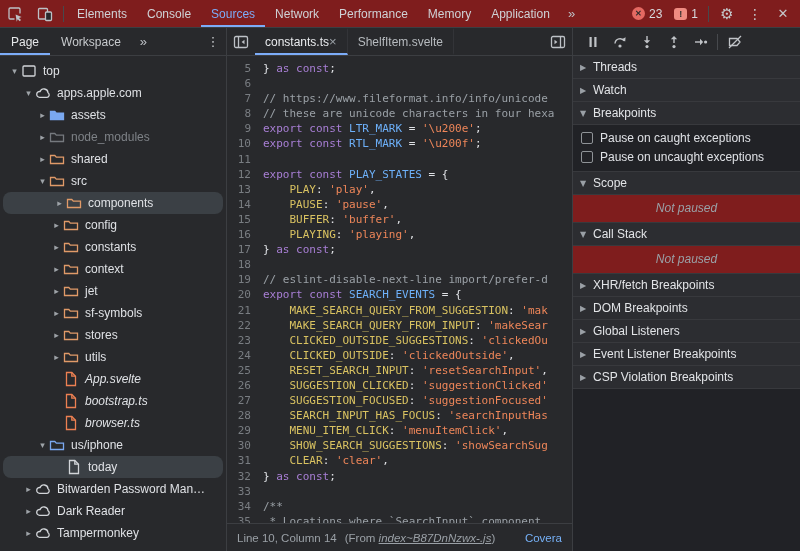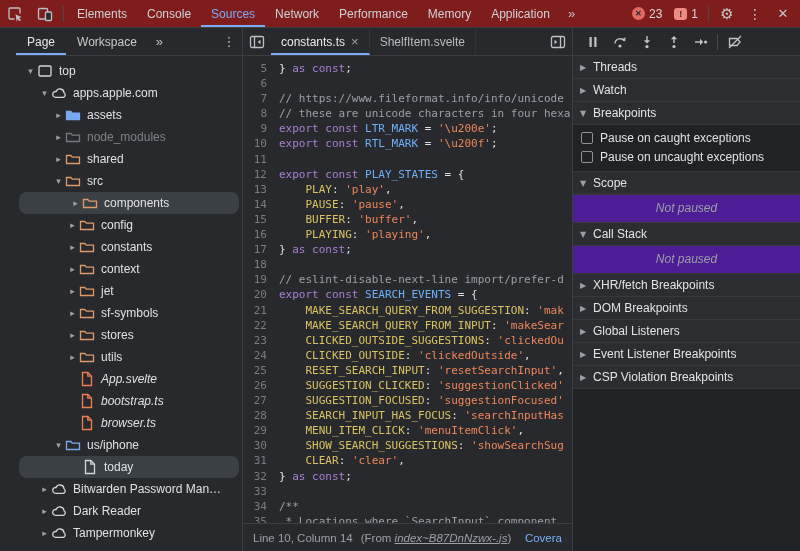--- a/index.html
+++ b/index.html
@@ -23,21 +23,21 @@
   .badge { display:flex; align-items:center; gap:4px; padding:0 5px; cursor:pointer; }
   .err-dot { width:13px; height:13px; border-radius:50%; background:#e46962; color:#2b2b2b;
     font-size:8px; display:flex; align-items:center; justify-content:center; font-weight:bold; }
   .iss-dot { width:13px; height:12px; border-radius:3px; background:#ef8b82; color:#33302e;
     font-size:9px; display:flex; align-items:center; justify-content:center; font-weight:bold; }
   .badge span.cnt { color:#d7dade; }
   .glyph-btn { width:26px; height:27px; display:flex; align-items:center; justify-content:center;
     color:#c4c7ca; cursor:pointer; font-family:"DejaVu Sans", sans-serif; }
 
   
-  .main { flex:1; display:flex; min-height:0;padding-left:16px; }
+  .main { flex:1; display:flex; min-height:0; }
   .sidebar { width:227px; flex:0 0 auto; border-right:1px solid #3c3e42; display:flex; flex-direction:column; }
   .editor { flex:1; min-width:0; display:flex; flex-direction:column; }
   .rpanel { width:228px; flex:0 0 auto; border-left:1px solid #3c3e42; display:flex; flex-direction:column; background:#28292c; }
 
   .subbar { height:28px; flex:0 0 auto; border-bottom:1px solid #3c3e42; display:flex; align-items:stretch; }
 
   
   .stab { padding:0 11px; display:flex; align-items:center; color:#c7cacd; cursor:pointer;
     border-bottom:2px solid transparent; border-top:2px solid transparent; }
   .stab.active { color:#e6e8ea; border-bottom-color:#7cacf8; }
@@ -51,21 +51,21 @@
   .tree-row .tlabel { color:#dfe1e5; }
   .tree-row.hl { background:#3b4045; border-radius:8px; margin:0 3px; }
   .tree-row.dim .tlabel { color:#7e8287; }
   .tree-row.ital .tlabel { font-style:italic; }
   .c-orange { color:#e09a68; } .c-blue { color:#7aa8f0; } .c-white { color:#d2d5d9; }
   .c-dim { color:#75797e; } .c-filedark { color:#ed8052; }
 
   
   .etab-ic { width:28px; height:27px; display:flex; align-items:center; justify-content:center;
     color:#bdc1c6; cursor:pointer; flex:0 0 auto; }
-  .etab { padding:0 10px; display:flex; align-items:center; gap:6px; color:#b7bbbf; cursor:pointer;
+  .etab { padding:0 10px; display:flex; align-items:center; gap:0; color:#b7bbbf; cursor:pointer;
     border-bottom:2px solid transparent; border-top:2px solid transparent; border-right:1px solid #333438; white-space:nowrap; }
   .etab.active { color:#e8eaed; border-bottom-color:#7cacf8; }
   .etab .closex { color:#9aa0a6; font-size:13px; line-height:1; }
   .etab-spacer { flex:1; }
 
   
   .code-area { flex:1; min-height:0; overflow:hidden; padding-top:5px;
     font-family:"DejaVu Sans Mono","Liberation Mono",monospace; font-size:11px; line-height:15.1px; }
   .code-line { display:flex; height:15.1px; }
   .code-line .ln { width:36px; flex:0 0 auto; text-align:right; padding-right:12px; color:#797d82; user-select:none; }
@@ -86,21 +86,21 @@
   .sections { flex:1; min-height:0; overflow:hidden; display:flex; flex-direction:column; background:#212226; }
   .sec-head { height:23px; flex:0 0 auto; display:flex; align-items:center; background:#2c2d31;
     border-bottom:1px solid #38393d; cursor:pointer; }
   .sec-head .sarrow { width:20px; text-align:center; font-size:8px; color:#9aa0a6;
     font-family:"DejaVu Sans", sans-serif; }
   .sec-head .slabel { color:#e2e4e7; }
   .sec-body { background:#212226; border-bottom:1px solid #38393d; padding:3px 0 5px 0; }
   .cb-row { height:19px; display:flex; align-items:center; padding-left:8px; gap:7px; cursor:pointer; }
   .cb-box { width:12px; height:12px; border:1.3px solid #8f9397; border-radius:2px; background:transparent; flex:0 0 auto; }
   .cb-label { color:#dfe1e5; }
-  .sec-msg { background:#4c1d95; border-bottom:1px solid #38393d; color:#9aa0a6; font-style:italic;
+  .sec-msg { background:#7f1d1d; border-bottom:1px solid #38393d; color:#9aa0a6; font-style:italic;
     text-align:center; padding:6px 0 7px 0; }
   .sec-fill { flex:1; background:#212226; }
 </style>
 </head>
 <body>
 
 <div class="app">
 
   <div class="toolbar">
     <div class="tool-ic">

